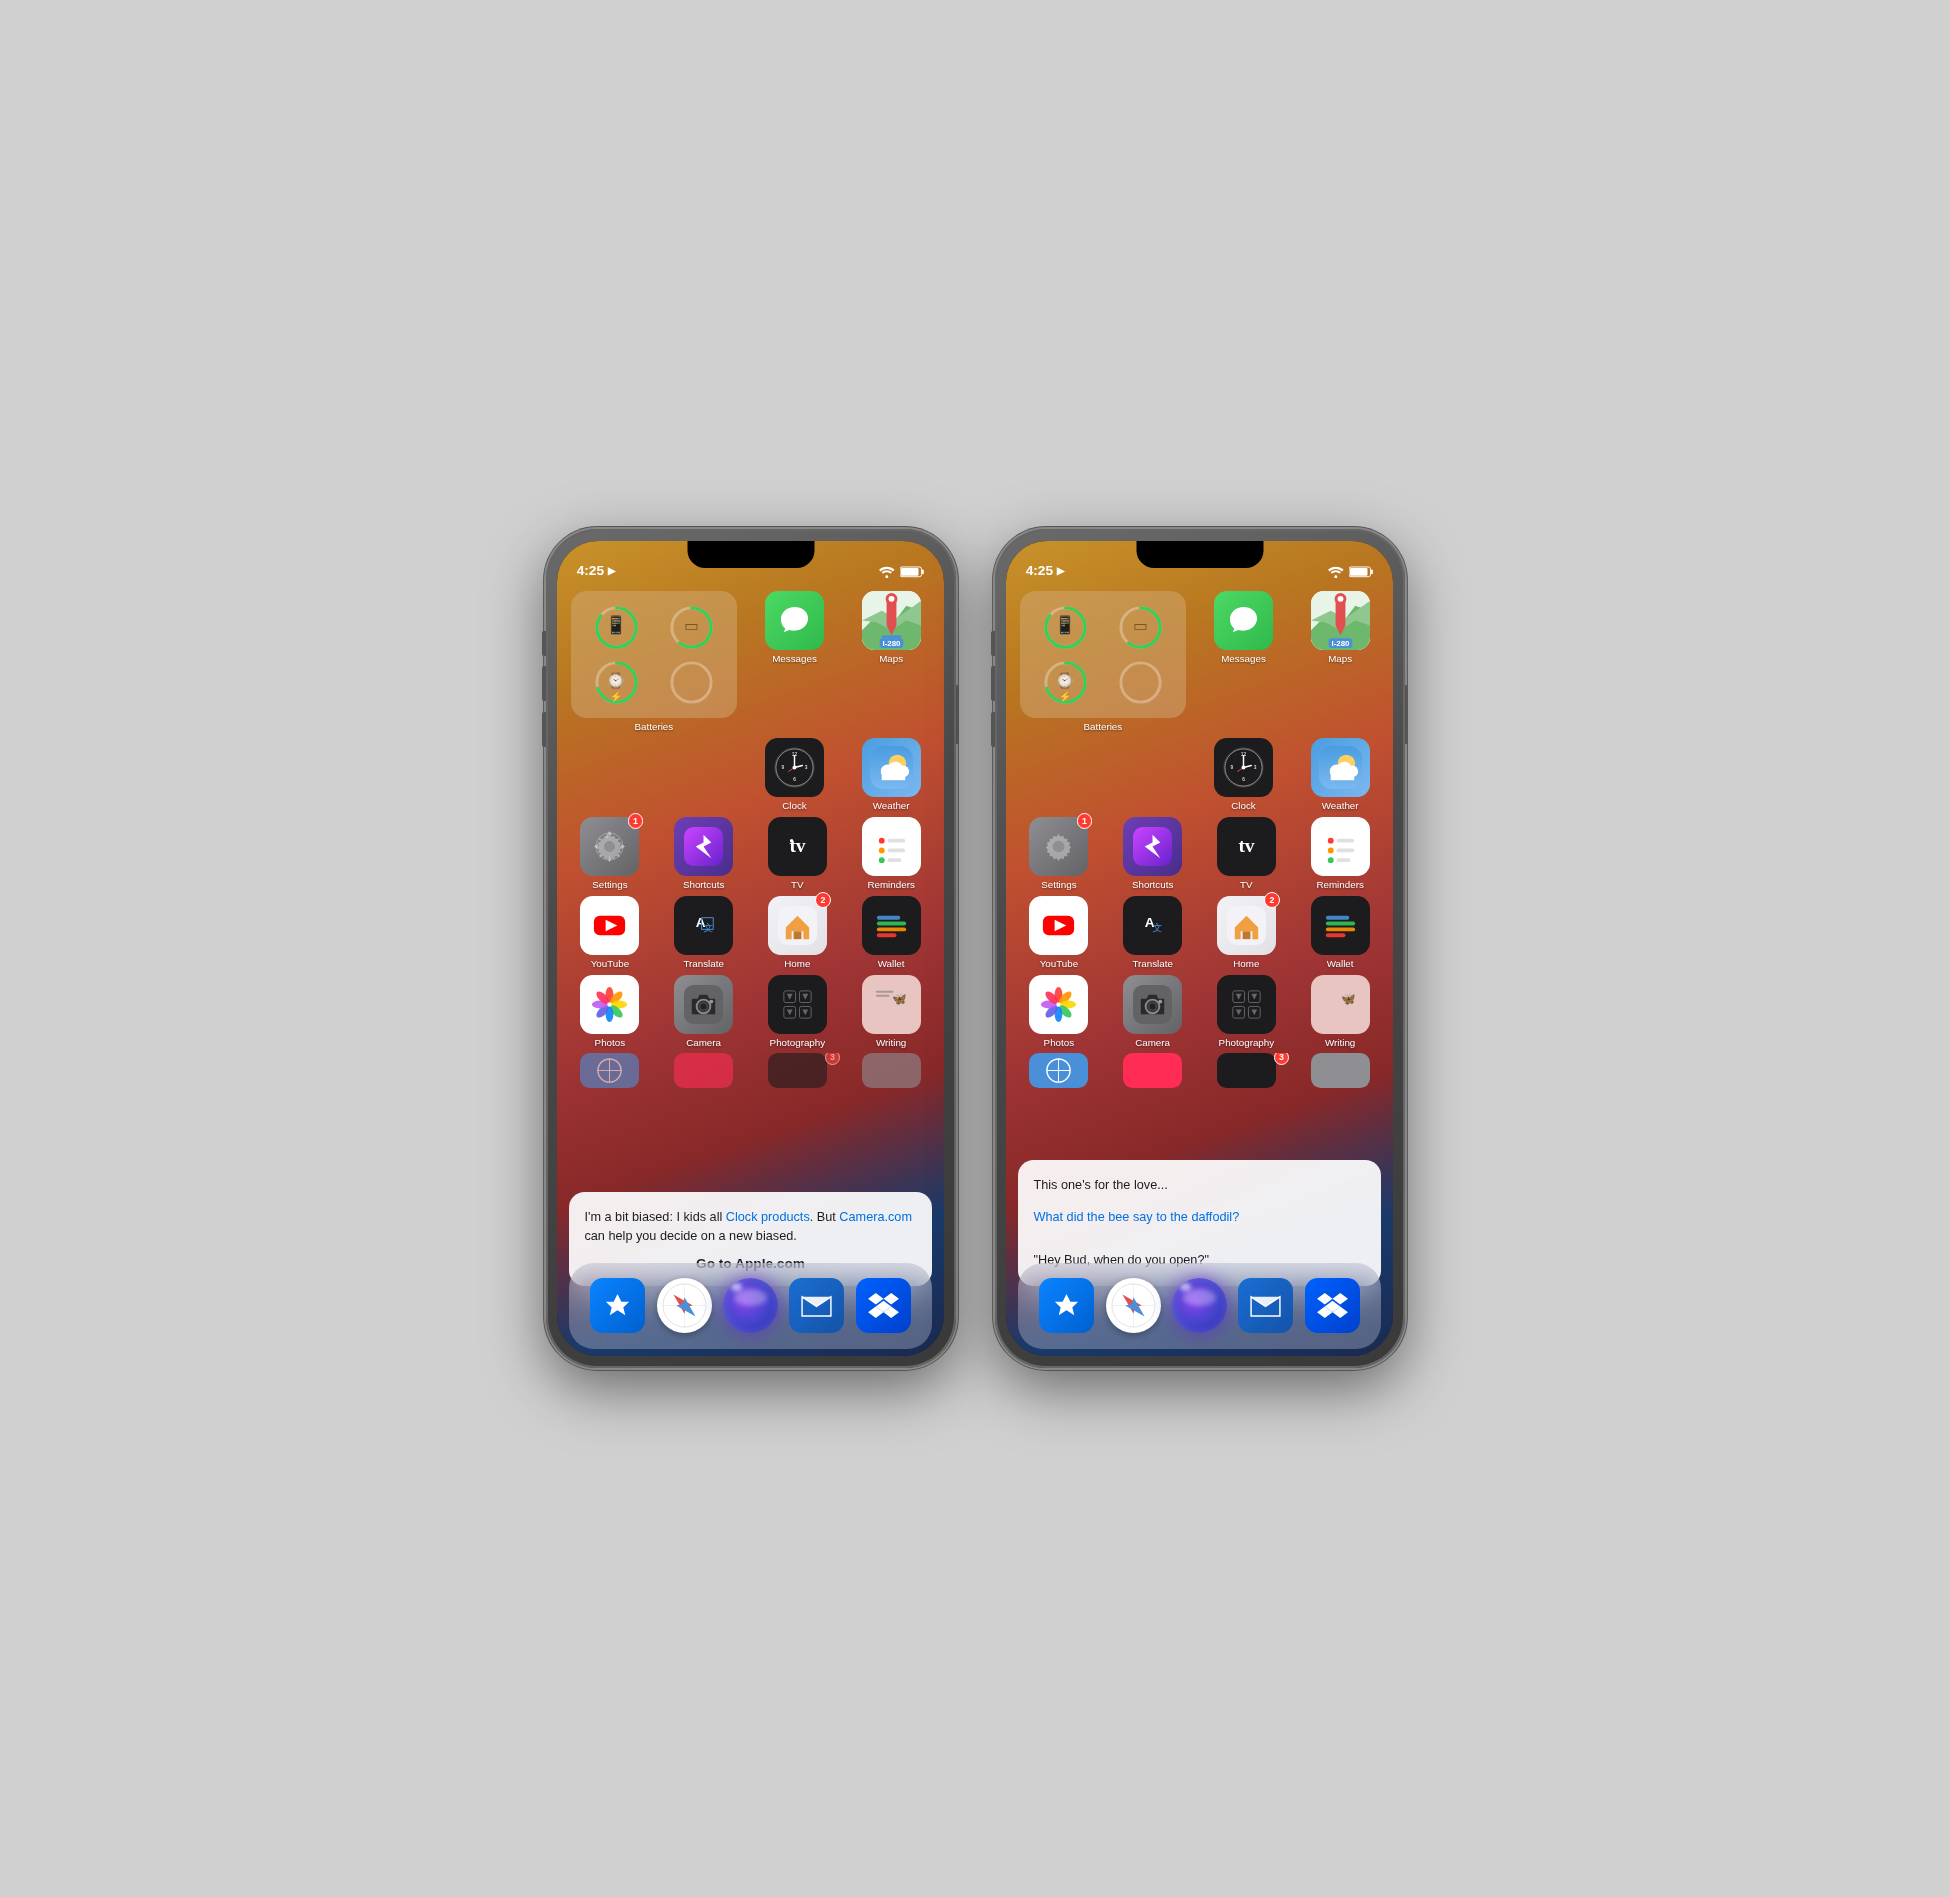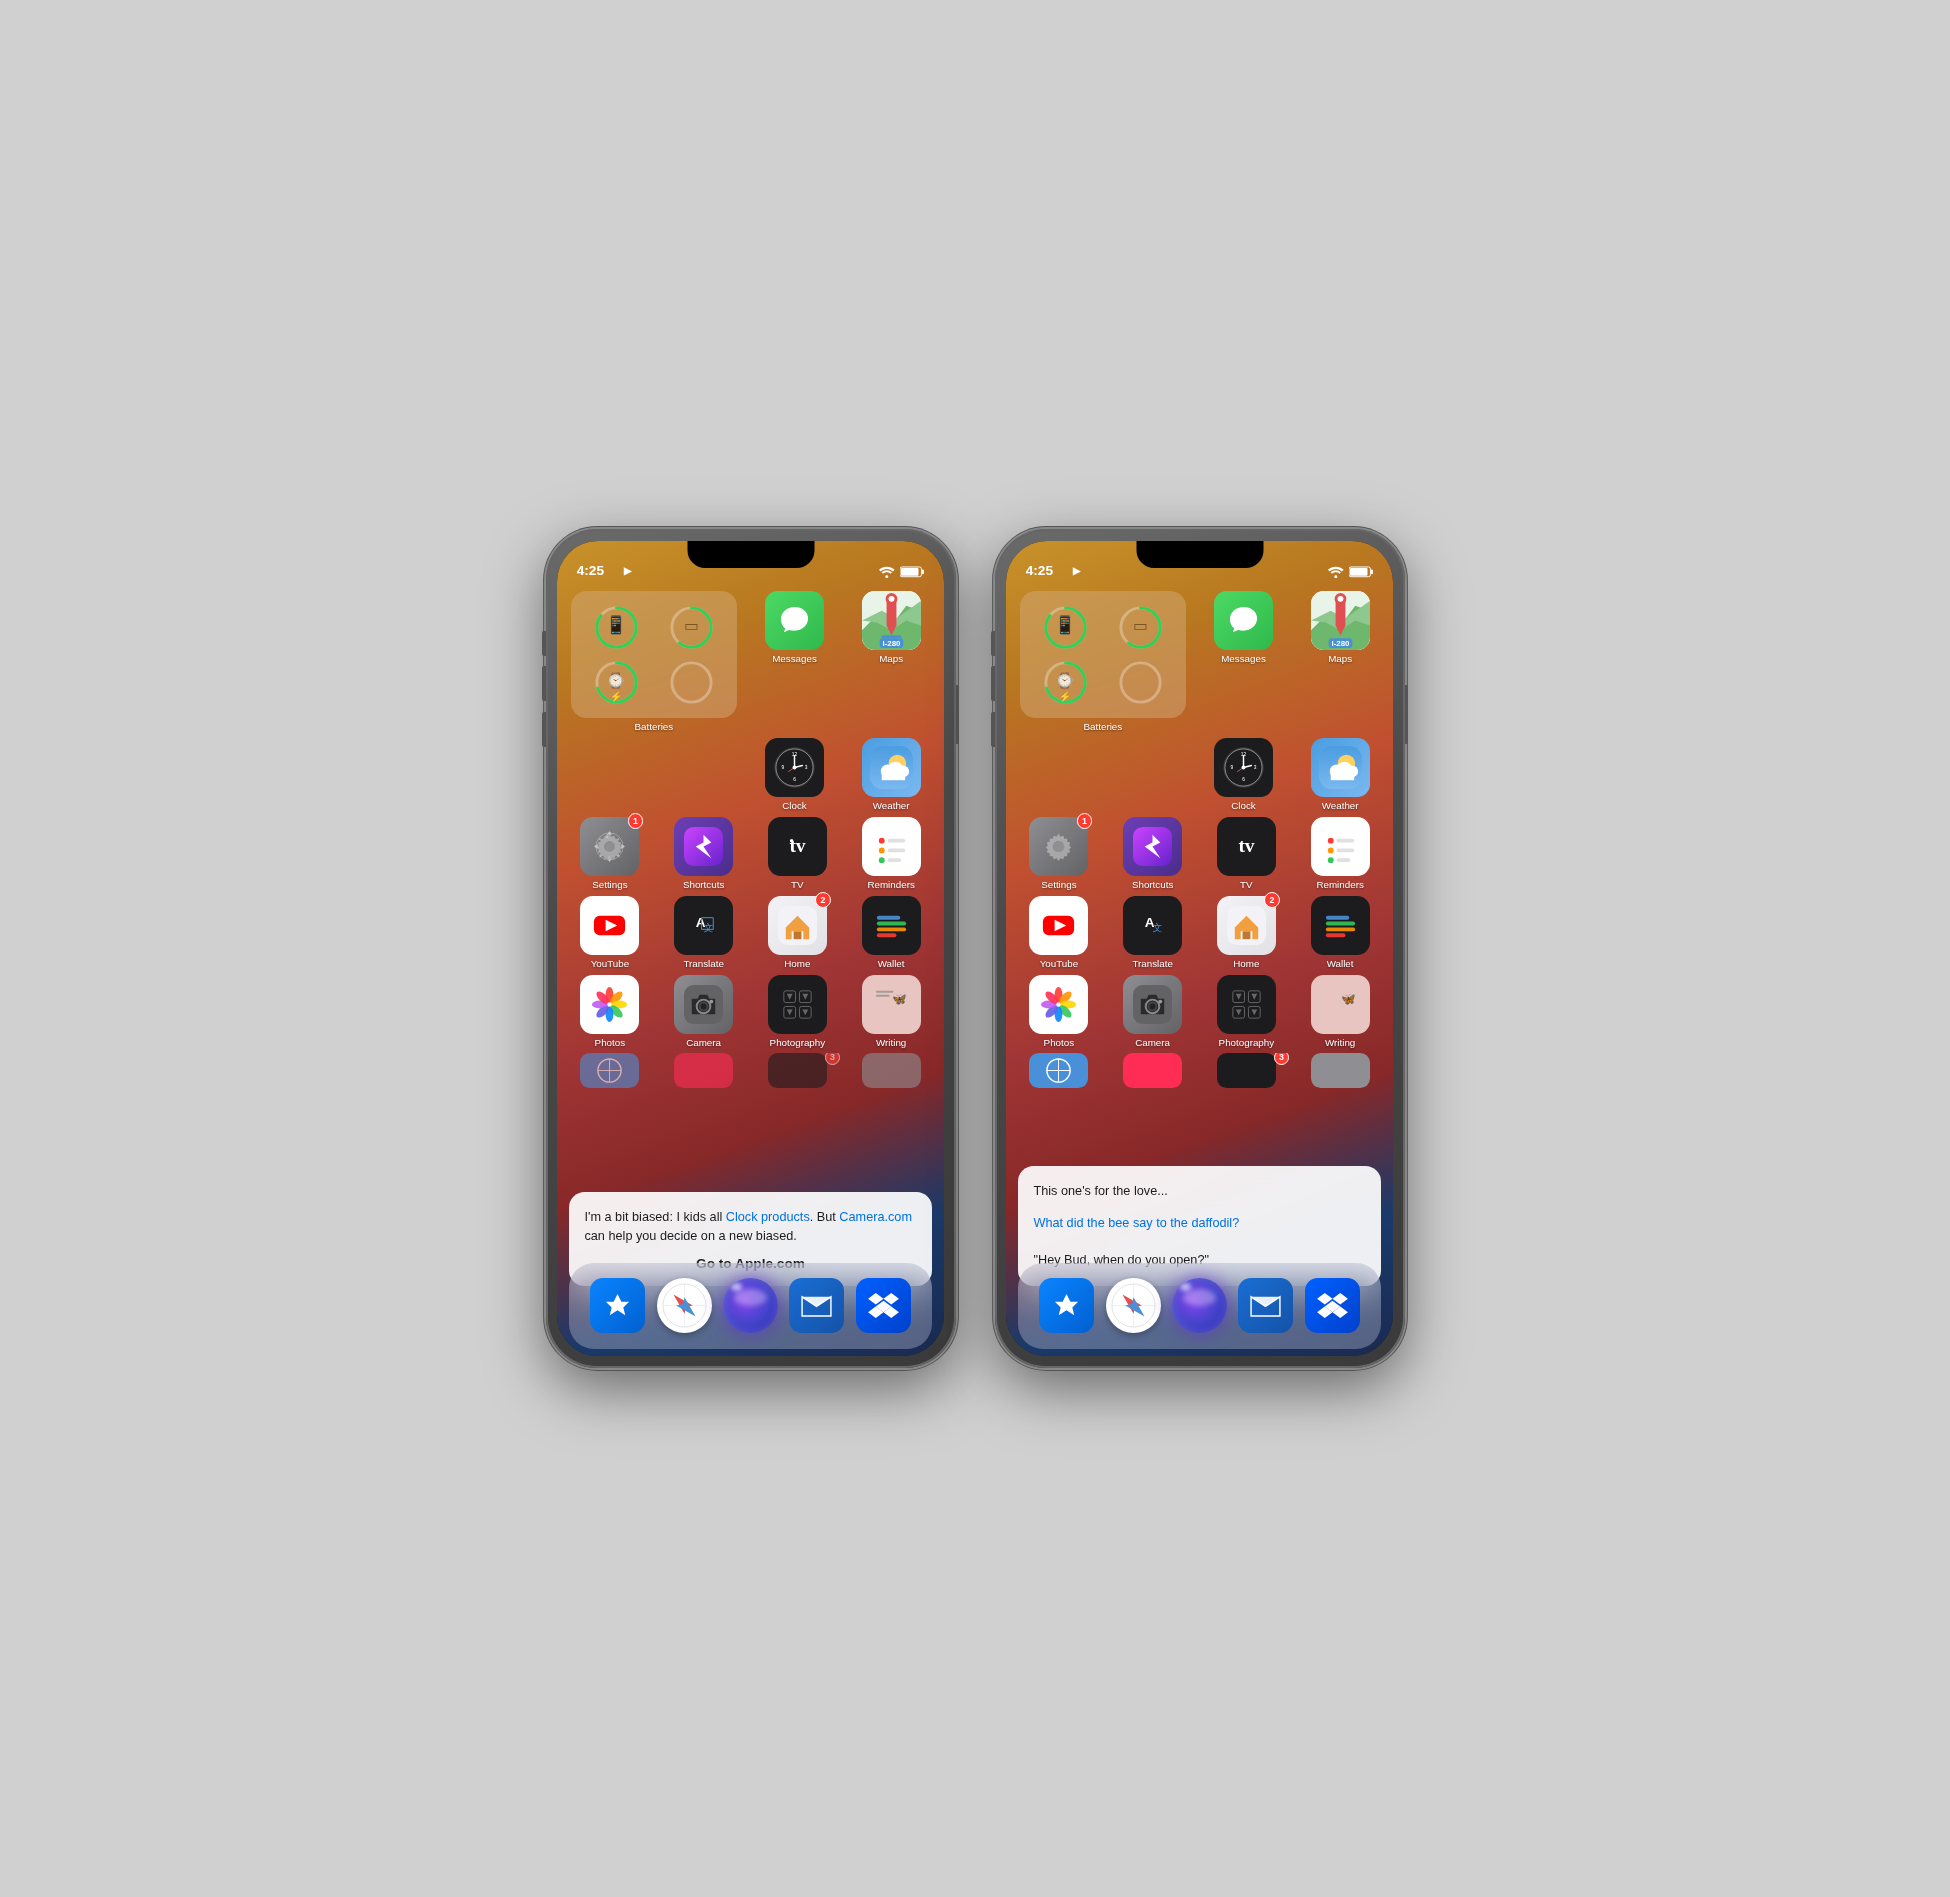--- a/index.html
+++ b/index.html
@@ -84,21 +84,21 @@
       padding: 0 19.5px 5.9px;
       z-index: 99;
     }
 
     .status-time {
       font-size: 13.7px;
       font-weight: 600;
       color: white;
       display: flex;
       align-items: center;
-      gap: 20px;
+      gap: 4px;
     }
 
     .status-icons {
       display: flex;
       align-items: center;
       gap: 4.9px;
       color: white;
       font-size: 11.7px;
     }
 
@@ -1046,21 +1046,21 @@
           </div>
           <div class="app-item">
             <div class="app-icon" style="width:59px;height:35px;background:#8e8e93;border-radius:9.8px;"></div>
           </div>
         </div>
       </div>
 
       <div class="siri-overlay">
         <div class="siri-joke">
           <div style="margin-bottom:11.7px;">This one's for the love...</div>
-          <div class="question" style="margin-bottom:17px;">What did the bee say to the daffodil?</div>
+          <div class="question" style="margin-bottom:23px;">What did the bee say to the daffodil?</div>
           <div>"Hey Bud, when do you open?"</div>
         </div>
       </div>
 
       <div class="dock">
         <div class="dock-item">
           <div style="width:55px;height:55px;border-radius:12.7px;background:linear-gradient(135deg,#0A84FF,#0060D0);display:flex;align-items:center;justify-content:center;">
             <svg width="31" height="31" viewBox="0 0 32 32">
                 <path d="M16 4L20 12H28L22 18L24 26L16 21L8 26L10 18L4 12H12Z" fill="white"></path>
               </svg>

